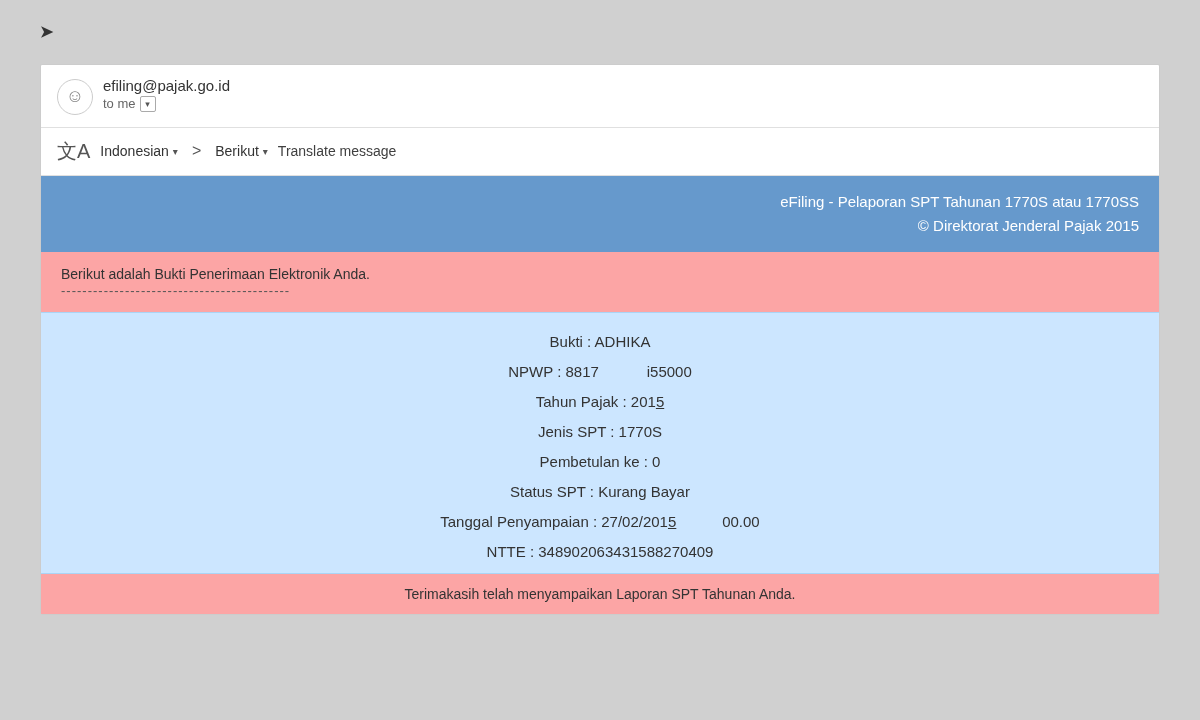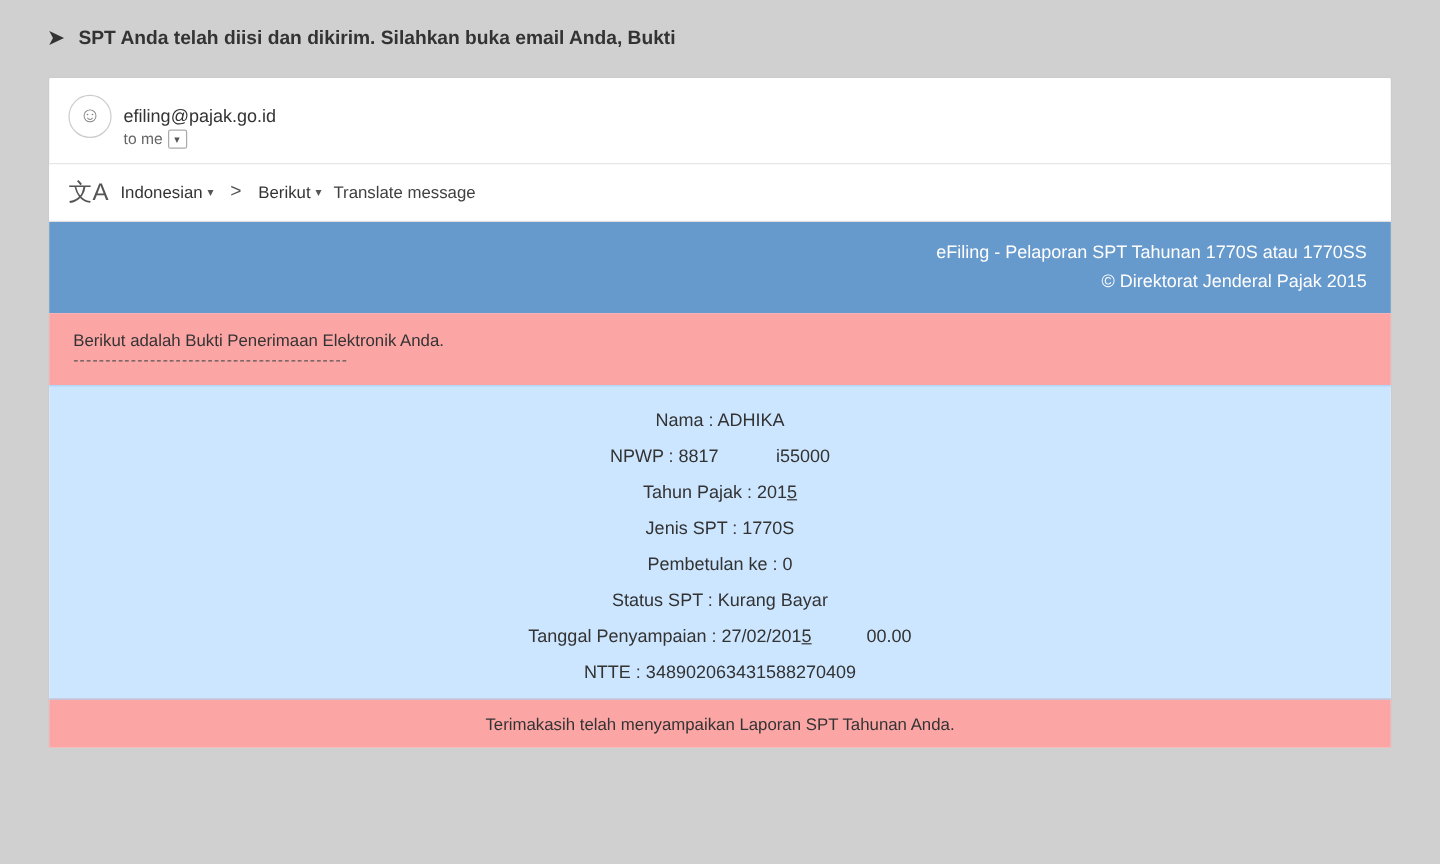--- a/index.html
+++ b/index.html
@@ -76,21 +76,20 @@
 
     .email-meta {
       display: flex;
       flex-direction: column;
     }
 
     .email-from {
       font-size: 15px;
       color: #333;
       font-weight: normal;
-      margin-top: 12px;
     }
 
     .email-to {
       font-size: 13px;
       color: #666;
       display: flex;
       align-items: center;
       gap: 4px;
       margin-top: 2px;
     }
@@ -200,21 +199,21 @@
     }
   </style>
 </head>
 <body>
 
 <div class="page-container">
 
   <div class="intro-text">
     <span class="arrow-icon">➤</span>
     <p class="intro-paragraph">
-      <span>SPT Anda telah diisi dan dikirim. Silahkan buka email Anda, Bukti</span><br>
+      <br>
     </p>
   </div>
 
   <div class="email-container">
 
     <div class="email-header">
       <div class="avatar-icon">☺</div>
       <div class="email-meta">
         <span class="email-from">efiling@pajak.go.id</span>
         <span class="email-to">
@@ -248,21 +247,21 @@
           </td>
         </tr>
         <tr>
           <td class="intro-row">
             <span>Berikut adalah Bukti Penerimaan Elektronik Anda.</span><br>
             <span class="separator-line">-------------------------------------------</span>
           </td>
         </tr>
         <tr>
           <td class="details-row">
-            <span>Nama : ADHIKA</span><br>
+            <span>Bukti : ADHIKA</span><br>
             <span>NPWP : 881<span style="letter-spacing:2px;">7</span>&nbsp;&nbsp;&nbsp;&nbsp;&nbsp;&nbsp;&nbsp;&nbsp;&nbsp;&nbsp;&nbsp;<span>i55000</span></span><br>
             <span>Tahun Pajak : 201<u>5</u></span><br>
             <span>Jenis SPT : 1770S</span><br>
             <span>Pembetulan ke : 0</span><br>
             <span>Status SPT : Kurang Bayar</span><br>
             <span>Tanggal Penyampaian : 27/02/201<span style="text-decoration:underline;">5</span>&nbsp;&nbsp;&nbsp;&nbsp;&nbsp;&nbsp;&nbsp;&nbsp;&nbsp;&nbsp;&nbsp;00.00</span><br>
             <span>NTTE : 34890206343158827040<span>9</span></span>
           </td>
         </tr>
         <tr>

